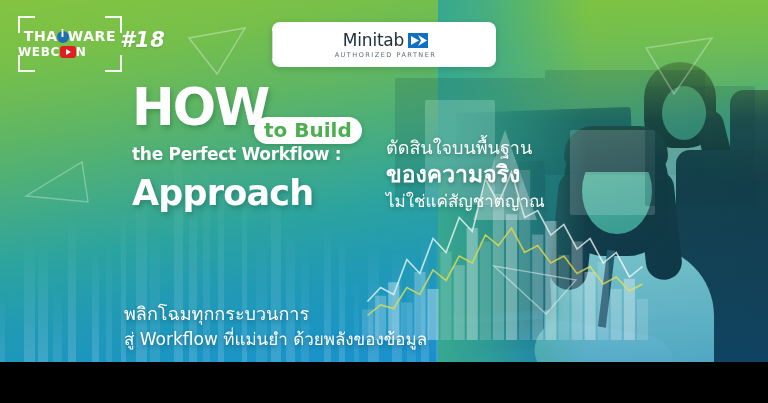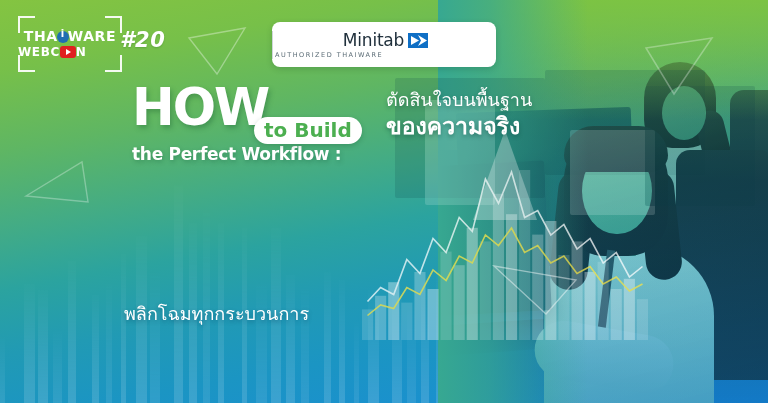--- a/index.html
+++ b/index.html
@@ -1,18 +1,18 @@
 <!DOCTYPE html>
 <html><head>
 <meta charset="utf-8">
 <style>
   html,body{margin:0;padding:0;background:#000;}
   *{box-sizing:border-box;}
   .stage{
-    position:relative;width:768px;height:403px;overflow:hidden;
+    position:relative;width:768px;height:362px;overflow:hidden;
     font-family:"DejaVu Sans","Liberation Sans",sans-serif;
     background:linear-gradient(170deg,
       #84c441 0%,
       #77c049 13%,
       #5fb663 28%,
       #44ac84 42%,
       #2ba39f 54%,
       #219ab4 66%,
       #1b95c3 78%,
       #1a90cf 90%,
@@ -128,42 +128,42 @@
 
   .issue{position:absolute;left:120px;top:28px;color:#fff;font-size:21px;
     font-weight:bold;font-style:italic;letter-spacing:.5px;
     text-shadow:0 1px 2px rgba(0,60,20,.2);}
 
   
   .partner{position:absolute;left:272px;top:22px;width:224px;height:45px;background:#fff;
     border-radius:8px;box-shadow:0 2px 6px rgba(0,50,20,.18);display:flex;align-items:center;}
   .pw-left{width:104px;text-align:center;font-weight:bold;color:#1b76bc;font-size:14.5px;letter-spacing:.2px;}
   .pw-div{width:1px;height:28px;background:#cfd6da;}
-  .pw-right{flex:1;text-align:left;padding-left:2px;}
+  .pw-right{flex:1;text-align:center;padding-left:2px;}
   .mt-row{display:flex;align-items:center;justify-content:center;gap:4px;}
   .mt-name{font-size:17px;color:#20303c;letter-spacing:-.2px;}
   .mt-mark{width:20px;height:15px;position:relative;}
   .mt-sub{font-size:6.5px;letter-spacing:1.5px;color:#5a6b75;margin-top:1px;}
 
   
   .head{position:absolute;left:132px;top:84px;width:300px;}
   .how{font-size:51px;font-weight:bold;color:#fff;letter-spacing:-2px;line-height:.95;
     text-shadow:2px 3px 5px rgba(20,90,50,.35);}
   .pill{display:inline-block;background:#fff;border-radius:18px;padding:2px 12px 3px;
     color:#4caf50;font-weight:bold;box-shadow:0 2px 5px rgba(10,70,40,.25);}
   .tobuild{position:absolute;left:122px;top:33px;font-size:20px;border-radius:14px;padding:1px 10px 2px;}
   .line3{margin-top:12px;font-size:17px;font-weight:bold;color:#fff;letter-spacing:-.3px;
     text-shadow:1px 2px 4px rgba(20,90,60,.35);}
   .line4{margin-top:7px;font-size:23px;border-radius:17px;padding:2px 14px 4px;letter-spacing:-.4px;}
   .line5{margin-top:9px;font-size:35px;font-weight:bold;color:#fff;letter-spacing:-.8px;
     text-shadow:2px 3px 5px rgba(15,85,70,.38);}
 
   
   .thai-right{position:absolute;left:386px;top:88px;width:250px;color:#fff;}
-  .tr1{font-size:18px;line-height:1.35;text-shadow:0 2px 4px rgba(10,70,60,.4);}
+  .tr1{font-size:18px;line-height:1.35;text-shadow:0 2px 4px rgba(10,70,60,.4);margin-top:48px;}
   .tr2{font-size:23px;font-weight:bold;line-height:1.3;text-shadow:0 2px 4px rgba(10,70,60,.45);}
   .tr3{font-size:17px;line-height:1.35;text-shadow:0 2px 4px rgba(10,70,60,.4);}
 
   
   .thai-bottom{position:absolute;left:124px;top:300px;color:#fff;}
   .tb1{font-size:18px;line-height:1.5;text-shadow:0 2px 4px rgba(10,60,90,.45);}
   .tb2{font-size:17px;line-height:1.5;text-shadow:0 2px 4px rgba(10,60,90,.45);}
 </style>
 </head>
 <body>
@@ -309,48 +309,51 @@
 
   <div class="webcon">
     <span class="crn c1"></span>
       <span class="crn c2"></span>
       <span class="crn c3"></span>
       <span class="crn c4"></span>
     <div class="l1"><span>THA</span><span class="globe"></span><span>WARE</span></div>
     <div class="l2"><span>WEBC</span><span class="ytbtn"></span><span>N</span></div>
   </div>
 
-  <div class="issue">#20</div>
+  <div class="issue">#18</div>
 
   <div class="partner">
     <div class="pw-div"></div>
     <div class="pw-right">
       <div class="mt-row">
         <span class="mt-name">Minitab</span>
         <svg class="mt-mark" viewBox="0 0 20 15">
           <rect x="0" y="0" width="20" height="15" fill="#0f6fc5"></rect>
           <polygon points="3,3 11,7.5 3,12" fill="#fff"></polygon>
           <polygon points="11,3 19,7.5 11,12" fill="#fff" opacity=".0"></polygon>
           <path d="M10 2 L19 7.5 L10 13 L13 7.5 Z" fill="#fff"></path>
         </svg>
       </div>
-      <div class="mt-sub">AUTHORIZED THAIWARE</div>
+      <div class="mt-sub">AUTHORIZED PARTNER</div>
     </div>
   </div>
 
   <div class="head">
     <div style="position:relative;">
       <div class="how">HOW</div>
       <div class="pill tobuild">to Build</div>
     </div>
     <div class="line3">the Perfect Workflow :</div>
+    <div class="line5">Approach</div>
   </div>
 
   <div class="thai-right">
     <div class="tr1">ตัดสินใจบนพื้นฐาน</div>
     <div class="tr2">ของความจริง</div>
+    <div class="tr3">ไม่ใช่แค่สัญชาตญาณ</div>
   </div>
 
   <div class="thai-bottom">
     <div class="tb1">พลิกโฉมทุกกระบวนการ</div>
+    <div class="tb2">สู่ Workflow ที่แม่นยำ ด้วยพลังของข้อมูล</div>
   </div>
 
 </div>
 
 </body></html>

